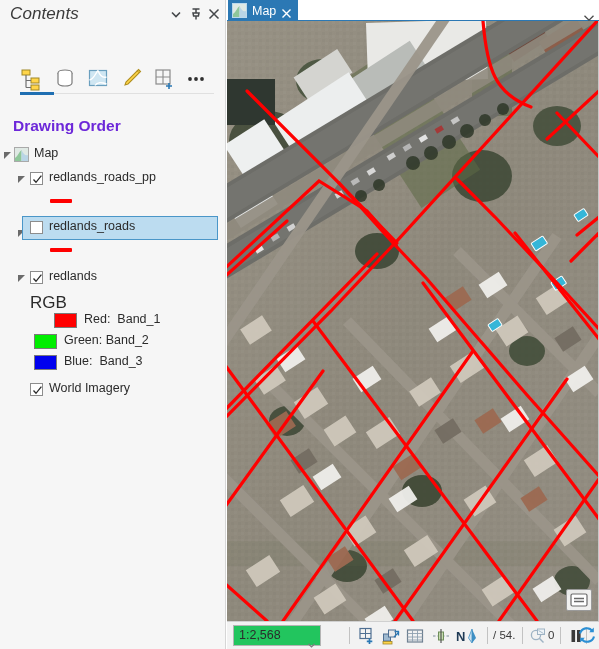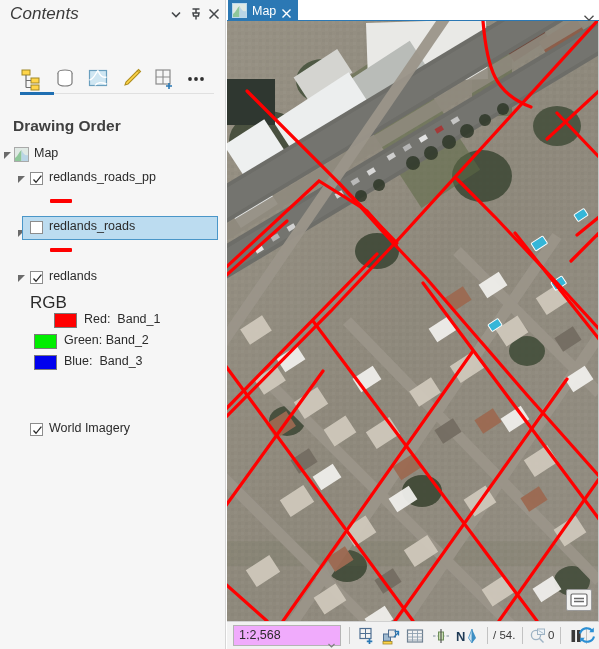--- a/index.html
+++ b/index.html
@@ -126,21 +126,21 @@
     width: 160px; height: 1px;
     background: #e0e0e0;
   }
 
   
   #drawing-order {
     position: absolute;
     left: 13px; top: 117px;
     font-size: 15.5px;
     font-weight: bold;
-    color: #404040;
+    color: #6d28d9;
   }
 
   
   #tree {
     position: absolute;
     left: 0; top: 143px;
     width: 226px;
   }
   .tree-row {
     position: relative;
@@ -239,21 +239,21 @@
     position: absolute;
     left: 64px; top: 1px;
     font-size: 12.5px;
     color: #2b2b2b;
     white-space: nowrap;
   }
   #band-0 { top: 311px; margin-left: 20px; }
   #band-1 { top: 332px; }
   #band-2 { top: 353px; }
 
-  #row-world { position:absolute; left:0; top: 378px; width:226px; height:24px;margin-top:40px; }
+  #row-world { position:absolute; left:0; top: 378px; width:226px; height:24px; }
   #row-world .cbox   { left: 30px; }
   #row-world .tlabel { left: 49px; }
 
   
   #map-area {
     position: absolute;
     left: 227px; top: 0;
     width: 372px; height: 649px;
     background: #ffffff;
   }
@@ -325,22 +325,22 @@
     position: absolute;
     left: 0; top: 621px;
     width: 372px; height: 28px;
     background: #f2f2f2;
     border-top: 1px solid #d0d0d0;
     box-sizing: border-box;
   }
   #scale-box {
     position: absolute;
     left: 6px; top: 3px;
-    width: 108px; height: 21px;
-    background: #f0abfc;
+    width: 88px; height: 21px;
+    background: #22c55e;
     border: 1px solid #b4b4b4;
     box-sizing: border-box;
   }
   #scale-value {
     position: absolute;
     left: 5px; top: 2px;
     font-size: 12.5px;
     color: #2b2b2b;
   }
   #scale-drop {

